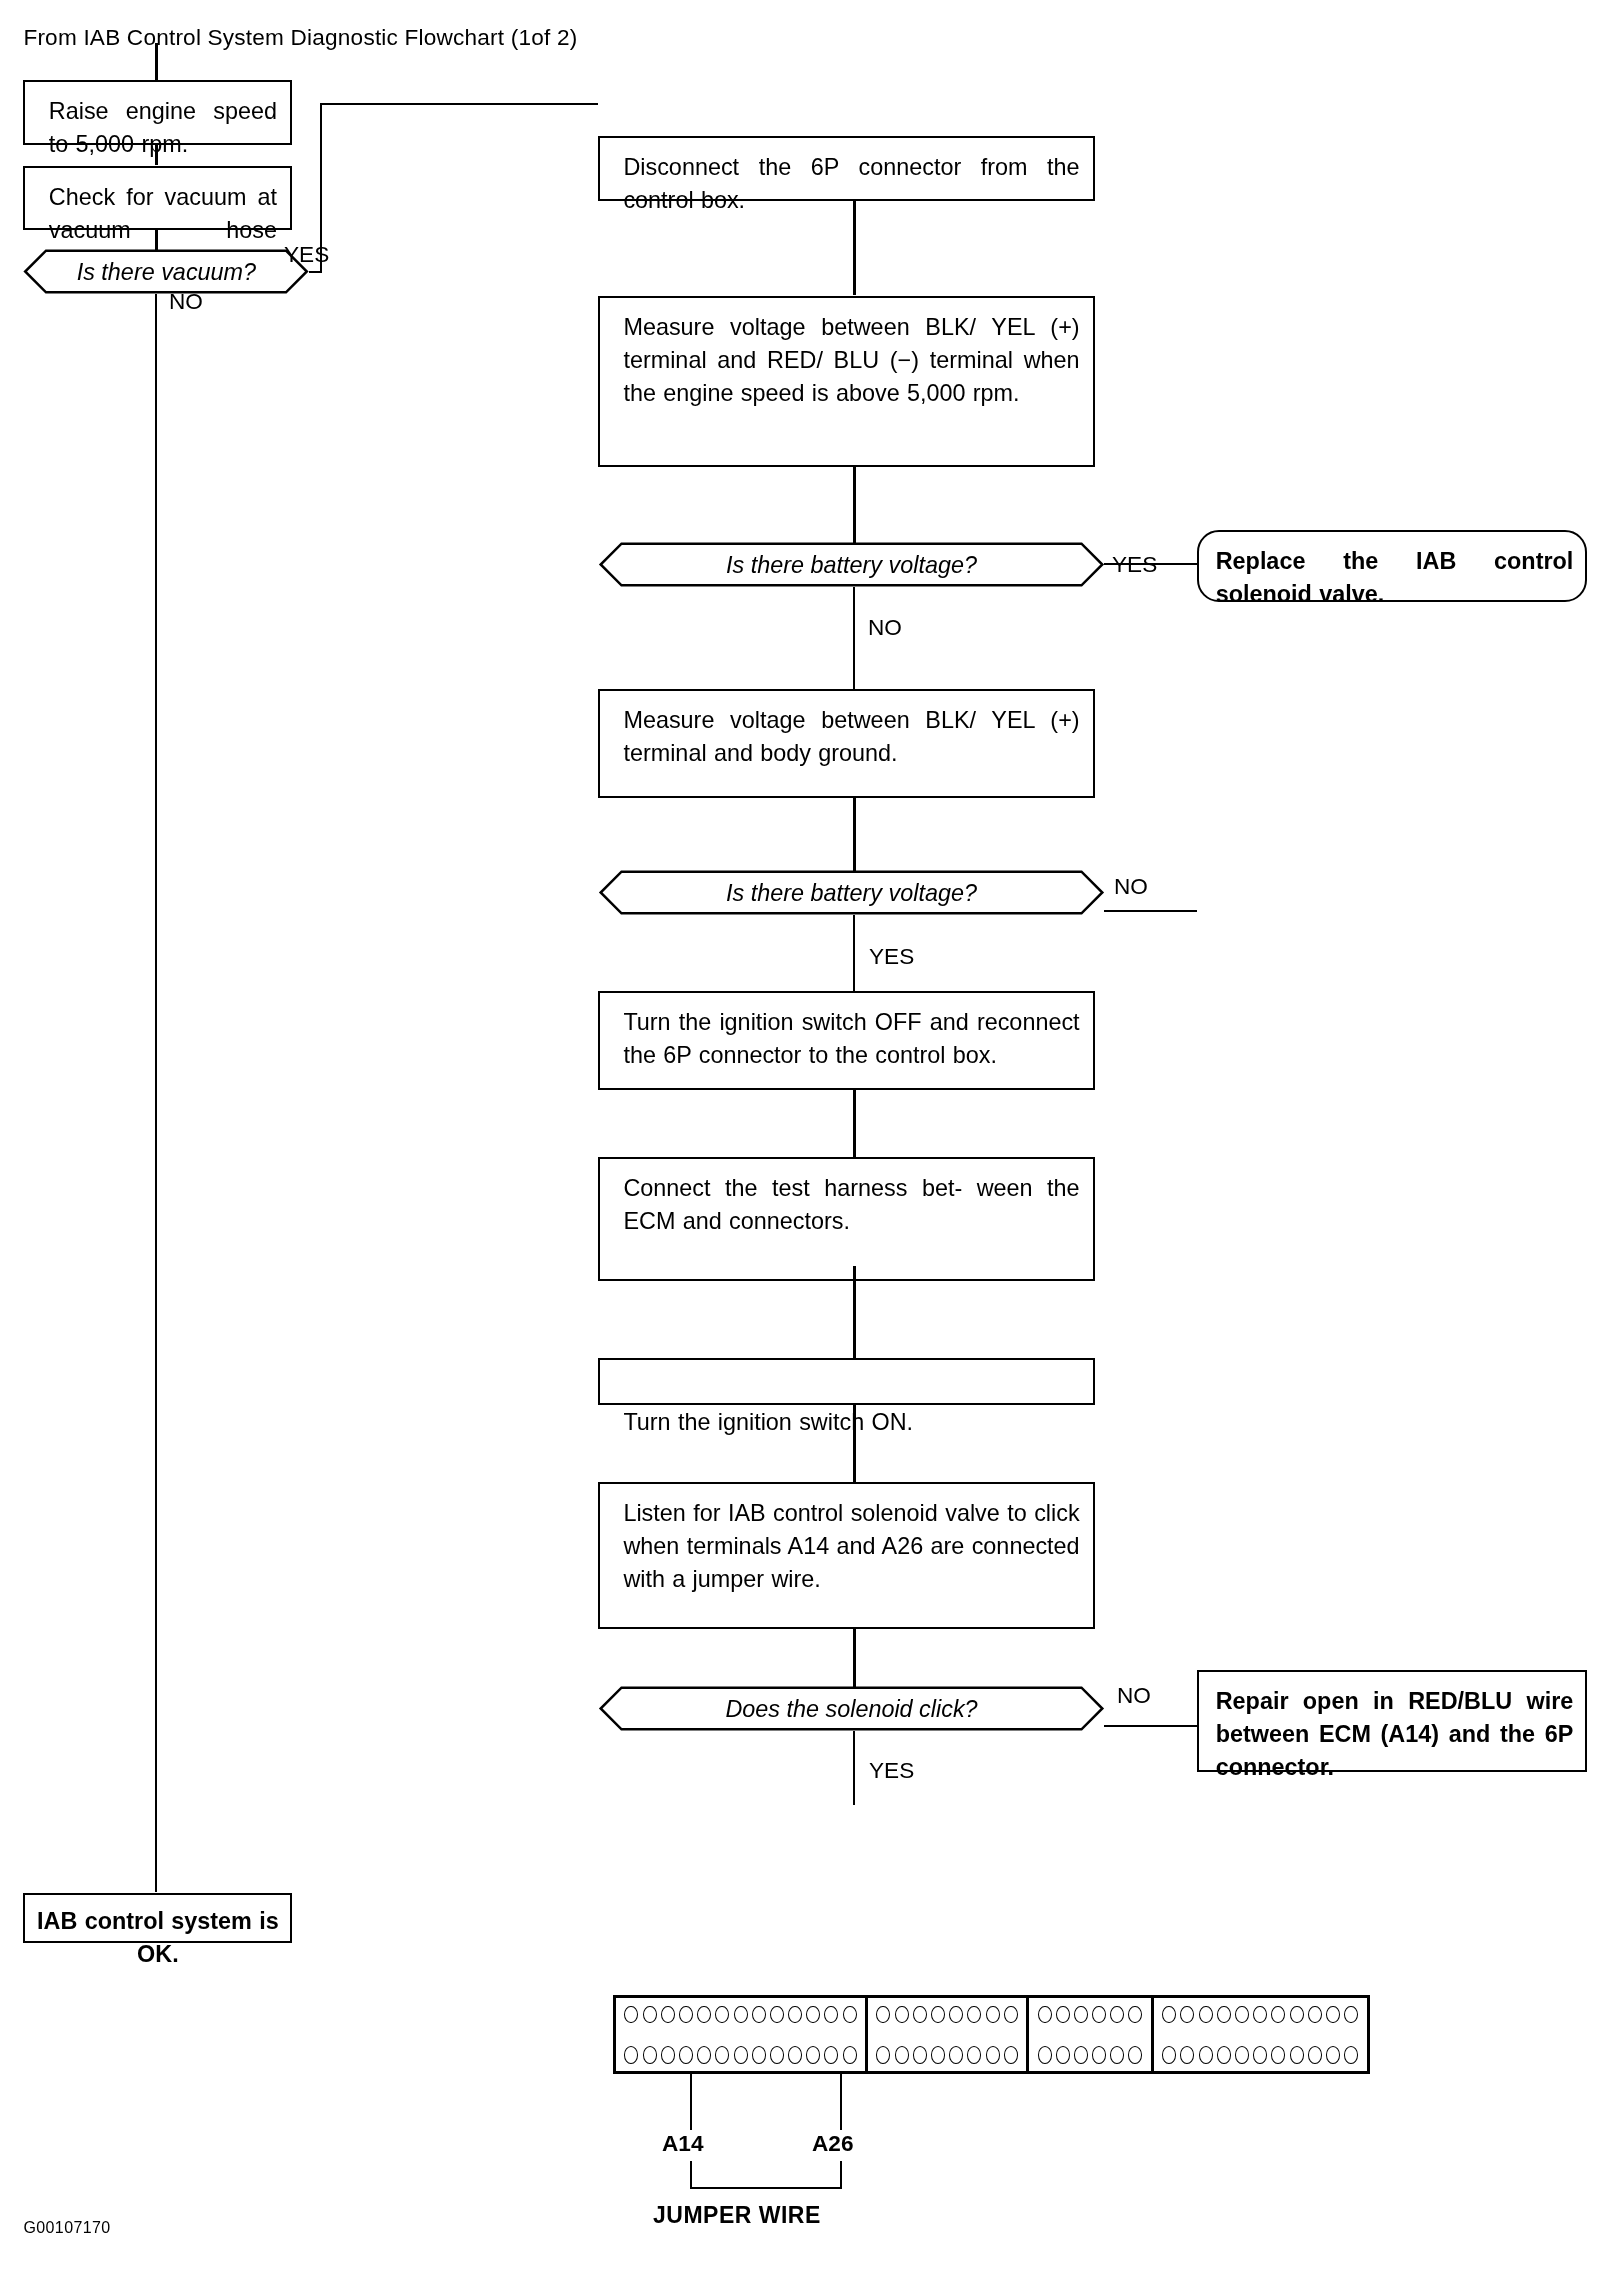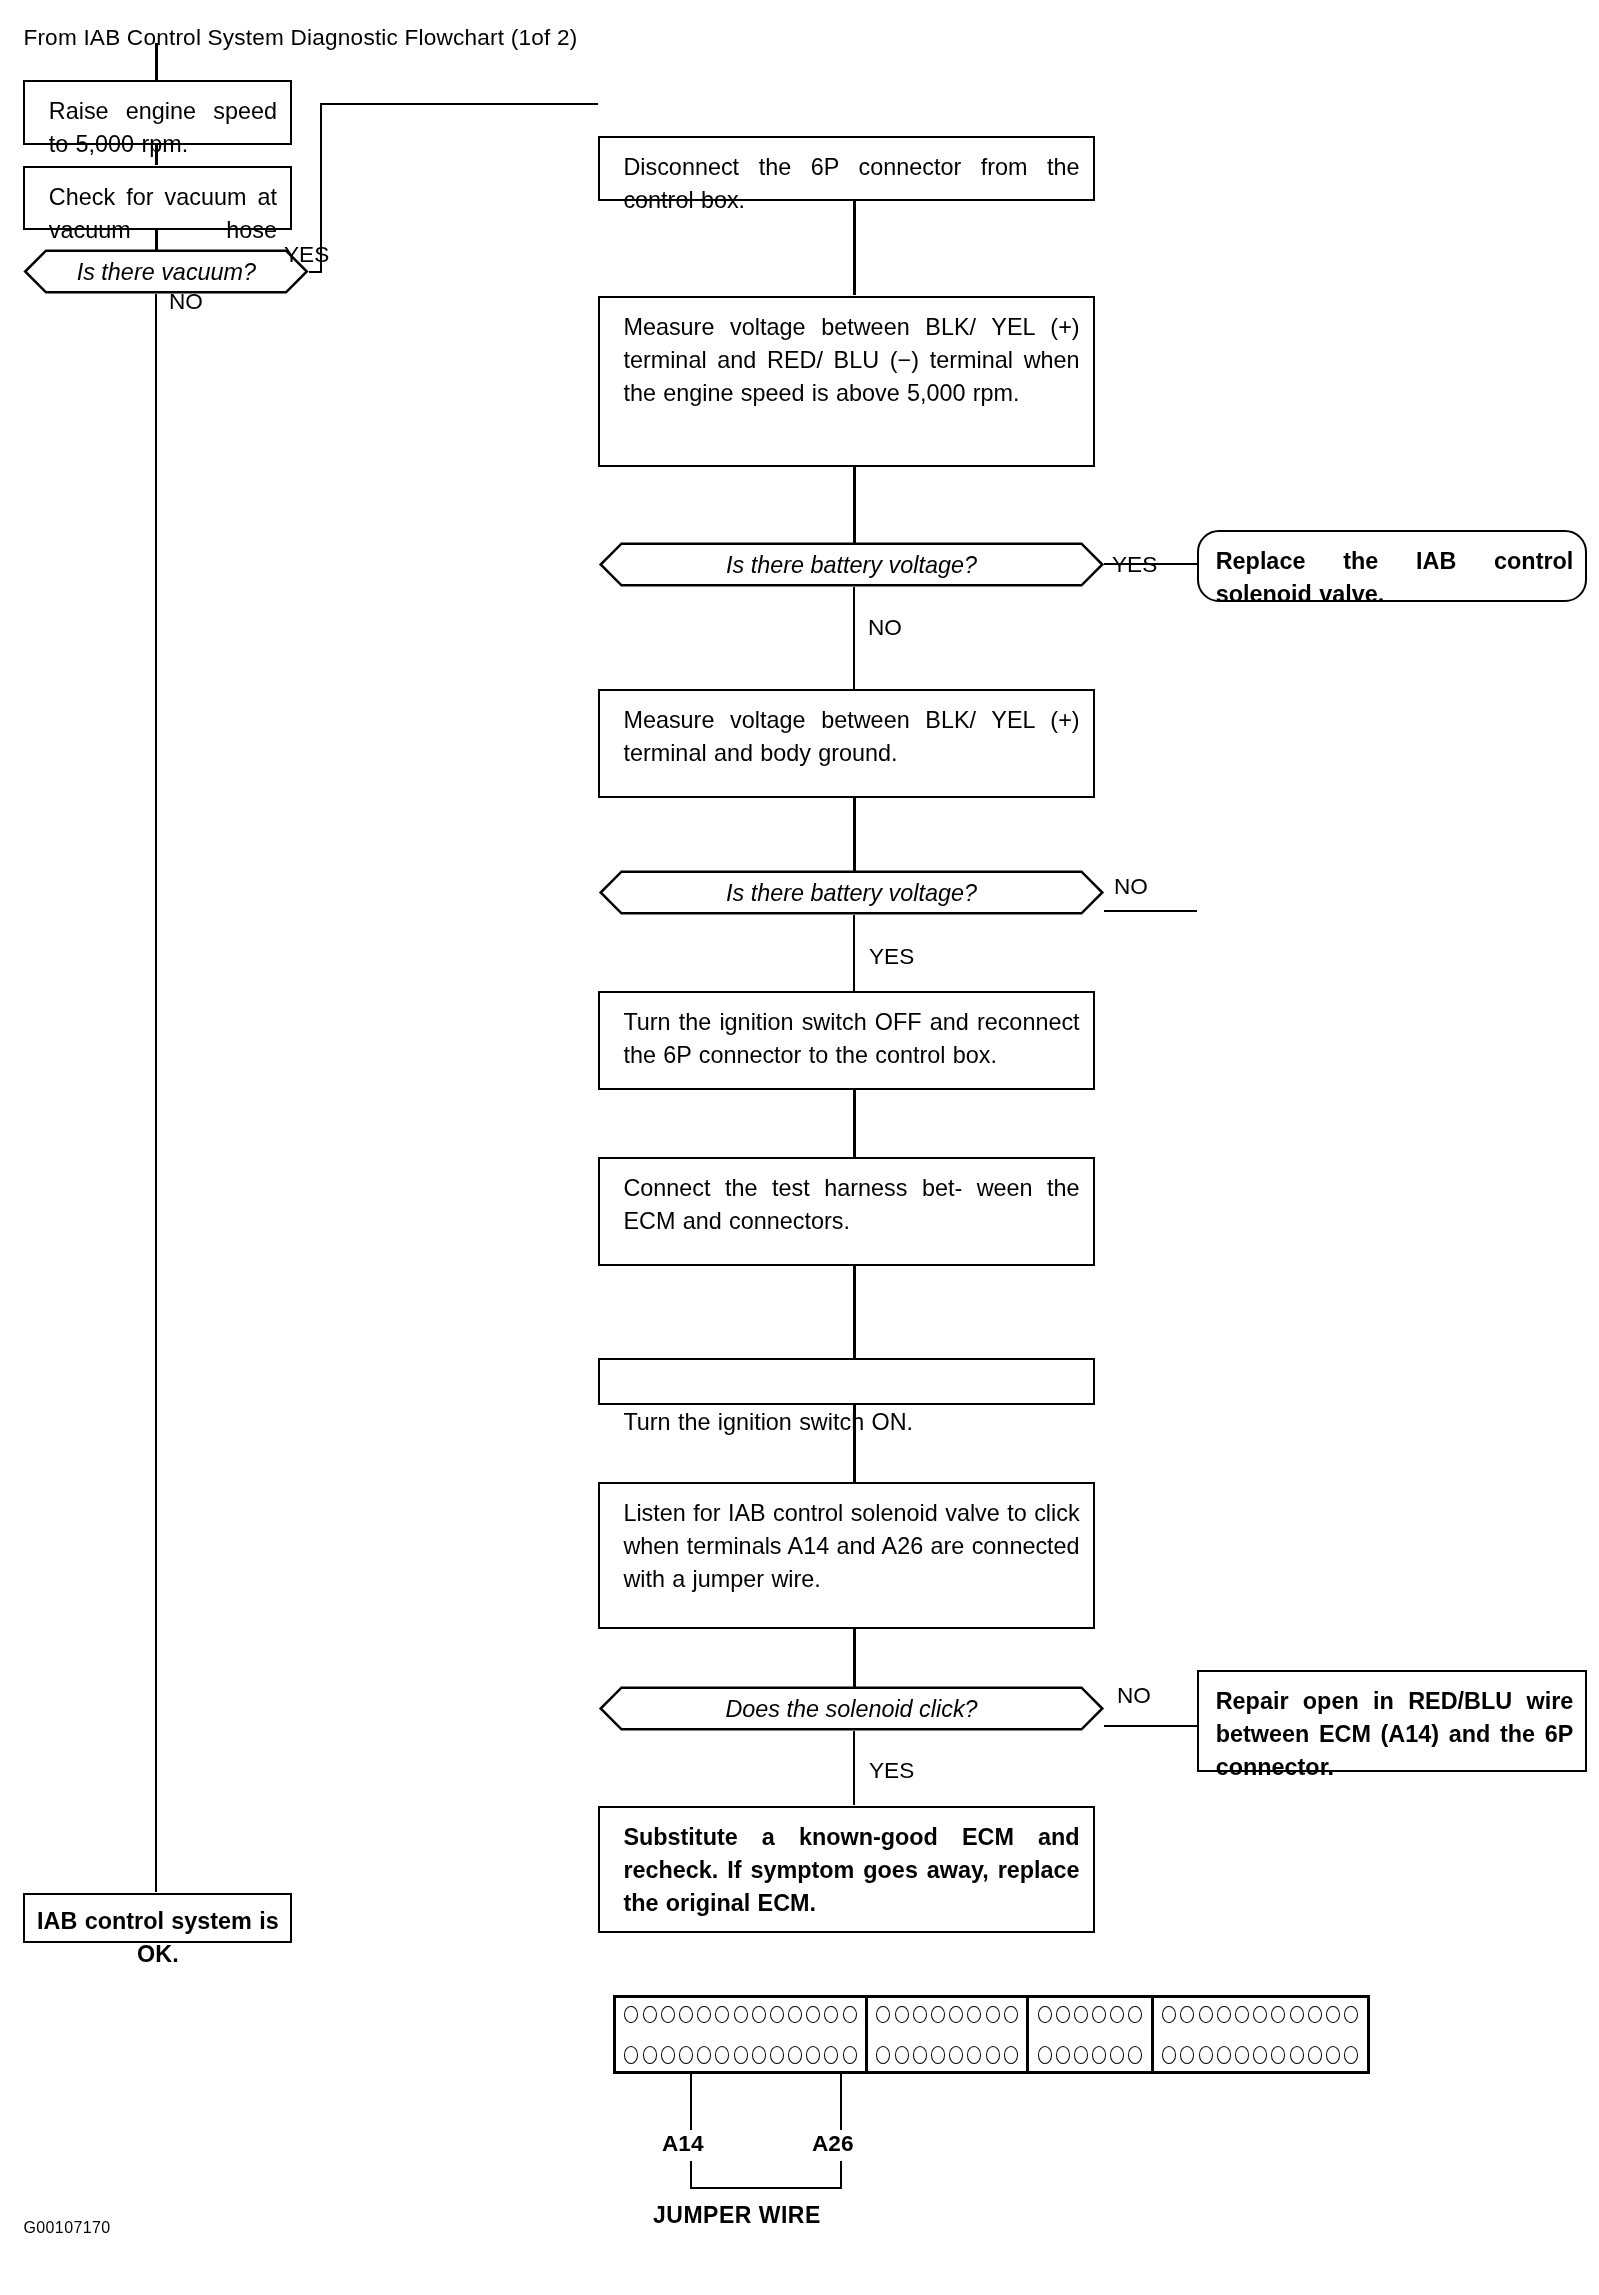--- a/index.html
+++ b/index.html
@@ -234,21 +234,21 @@
 
   <div class="branch" style="left:869px; top:944px;">YES</div>
   <div class="thinv" style="left:853px; top:915px; height:76px;"></div>
 
   <div class="pbox" style="left:598px; top:991px; width:497px; height:99px;">
     <div class="txt">Turn the ignition switch OFF and reconnect the 6P connector to the control box.</div>
   </div>
 
   <div class="vline" style="left:853px; top:1090px; height:67px;"></div>
 
-  <div class="pbox" style="left:598px; top:1157px; width:497px; height:109px;">
+  <div class="pbox" style="left:598px; top:1157px; width:497px; height:124px;">
     <div class="txt">Connect the test harness bet- ween the ECM and connectors.</div>
   </div>
 
   <div class="vline" style="left:853px; top:1266px; height:92px;"></div>
 
   <div class="pbox" style="left:598px; top:1358px; width:497px; height:47px;">
     <div class="txt" style="top:10px;margin-top:36px;">Turn the ignition switch ON.</div>
   </div>
 
   <div class="vline" style="left:853px; top:1404px; height:78px;"></div>
@@ -269,23 +269,20 @@
   <div class="branch" style="left:1117px; top:1683px;">NO</div>
   <div class="thinh" style="left:1104px; top:1725px; width:93px;"></div>
 
   <div class="pbox bold nojust" style="left:1197px; top:1670px; width:390px; height:102px;">
     <div class="txt" style="left:16.7px; right:11.7px; text-align:justify; text-align-last:left;">Repair open in RED/BLU wire between ECM (A14) and the 6P connector.</div>
   </div>
 
   <div class="branch" style="left:869px; top:1758px;">YES</div>
   <div class="thinv" style="left:853px; top:1731px; height:74px;"></div>
 
-  <div class="pbox bold" style="left:598px; top:1806px; width:497px; height:127px;">
-    <div class="txt">Substitute a known-good ECM and recheck. If symptom goes away, replace the original ECM.</div>
-  </div>
 
   <div id="connector" style="left: 613px; top: 1995px; height: 79px;">
 
   <div class="cgroup">
         <div class="crow">
           <div class="pin"></div>
           <div class="pin"></div>
           <div class="pin"></div>
           <div class="pin"></div>
           <div class="pin"></div>

